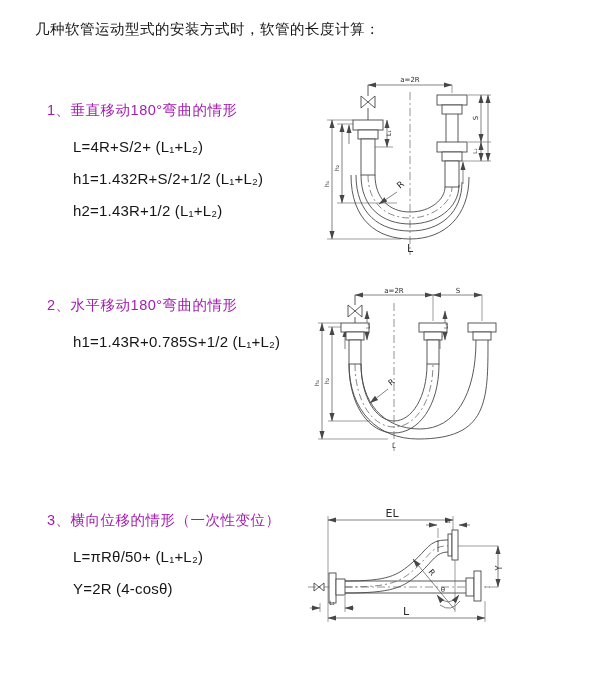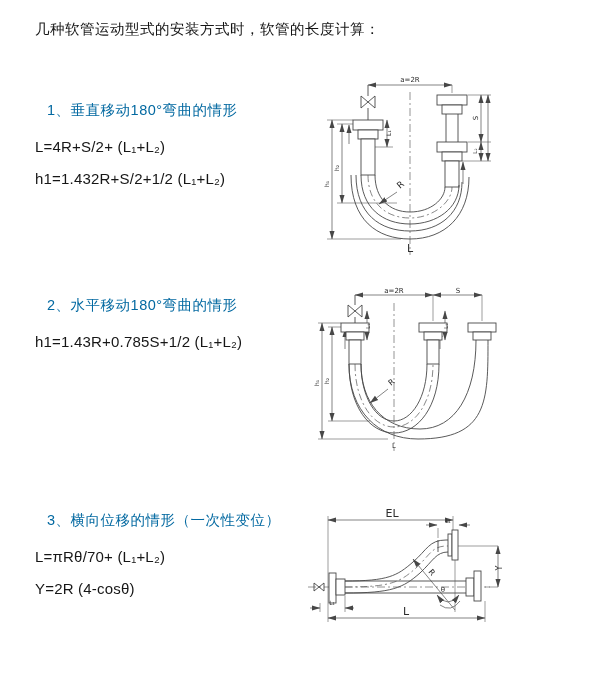--- a/index.html
+++ b/index.html
@@ -12,24 +12,24 @@
     overflow:hidden;
   }
   .title{
     position:absolute;left:35px;top:20px;
     font-size:14.5px;letter-spacing:0.5px;
     color:#151515;
   }
   .sec{position:absolute;left:35px;}
   .sec .heading{
     margin:0 0 10px 12px;
-    font-size:14.5px;letter-spacing:0.5px;color:#0369a1;
+    font-size:14.5px;letter-spacing:0.5px;color:#a21caf;
   }
   .sec .formula{
-    height:32px;
+    margin-left:38px;height:32px;
     display:flex;align-items:center;
     font-size:15px;color:#161616;letter-spacing:0.2px;
   }
   #sec1{top:101px;}
   #sec2{top:296px;}
   #sec3{top:511px;text-align:right;}
   .dwg{position:absolute;}
   #dwg1{left:305px;top:72px;}
   #dwg2{left:308px;top:283px;}
   #dwg3{left:300px;top:502px;}
@@ -52,30 +52,31 @@
 <body>
 
 <div class="page">
 
   <div class="title">几种软管运动型式的安装方式时，软管的长度计算：</div>
 
   <div class="sec" id="sec1">
     <div class="heading">1、垂直移动180°弯曲的情形</div>
     <div class="formula">L=4R+S/2+ (L₁+L₂)</div>
     <div class="formula">h1=1.432R+S/2+1/2 (L₁+L₂)</div>
+    <div class="formula">h2=1.43R+1/2 (L₁+L₂)</div>
   </div>
 
   <div class="sec" id="sec2">
     <div class="heading">2、水平移动180°弯曲的情形</div>
     <div class="formula">h1=1.43R+0.785S+1/2 (L₁+L₂)</div>
   </div>
 
   <div class="sec" id="sec3">
     <div class="heading">3、横向位移的情形（一次性变位）</div>
-    <div class="formula">L=πRθ/70+ (L₁+L₂)</div>
+    <div class="formula">L=πRθ/50+ (L₁+L₂)</div>
     <div class="formula">Y=2R (4-cosθ)</div>
   </div>
 
   <svg id="dwg1" class="dwg" width="295" height="195" viewBox="0 0 295 195">
     <defs>
       <marker id="arA" viewBox="0 0 10 8" refX="9.5" refY="4" markerWidth="9" markerHeight="7" orient="auto-start-reverse" markerUnits="userSpaceOnUse">
         <path d="M0 1 L10 4 L0 7 Z" fill="#474747"></path>
       </marker>
       <pattern id="hA" width="3" height="3" patternUnits="userSpaceOnUse" patternTransform="rotate(45)">
         <line x1="0" y1="0" x2="0" y2="3" stroke="#6a6a6a" stroke-width="0.6"></line>

